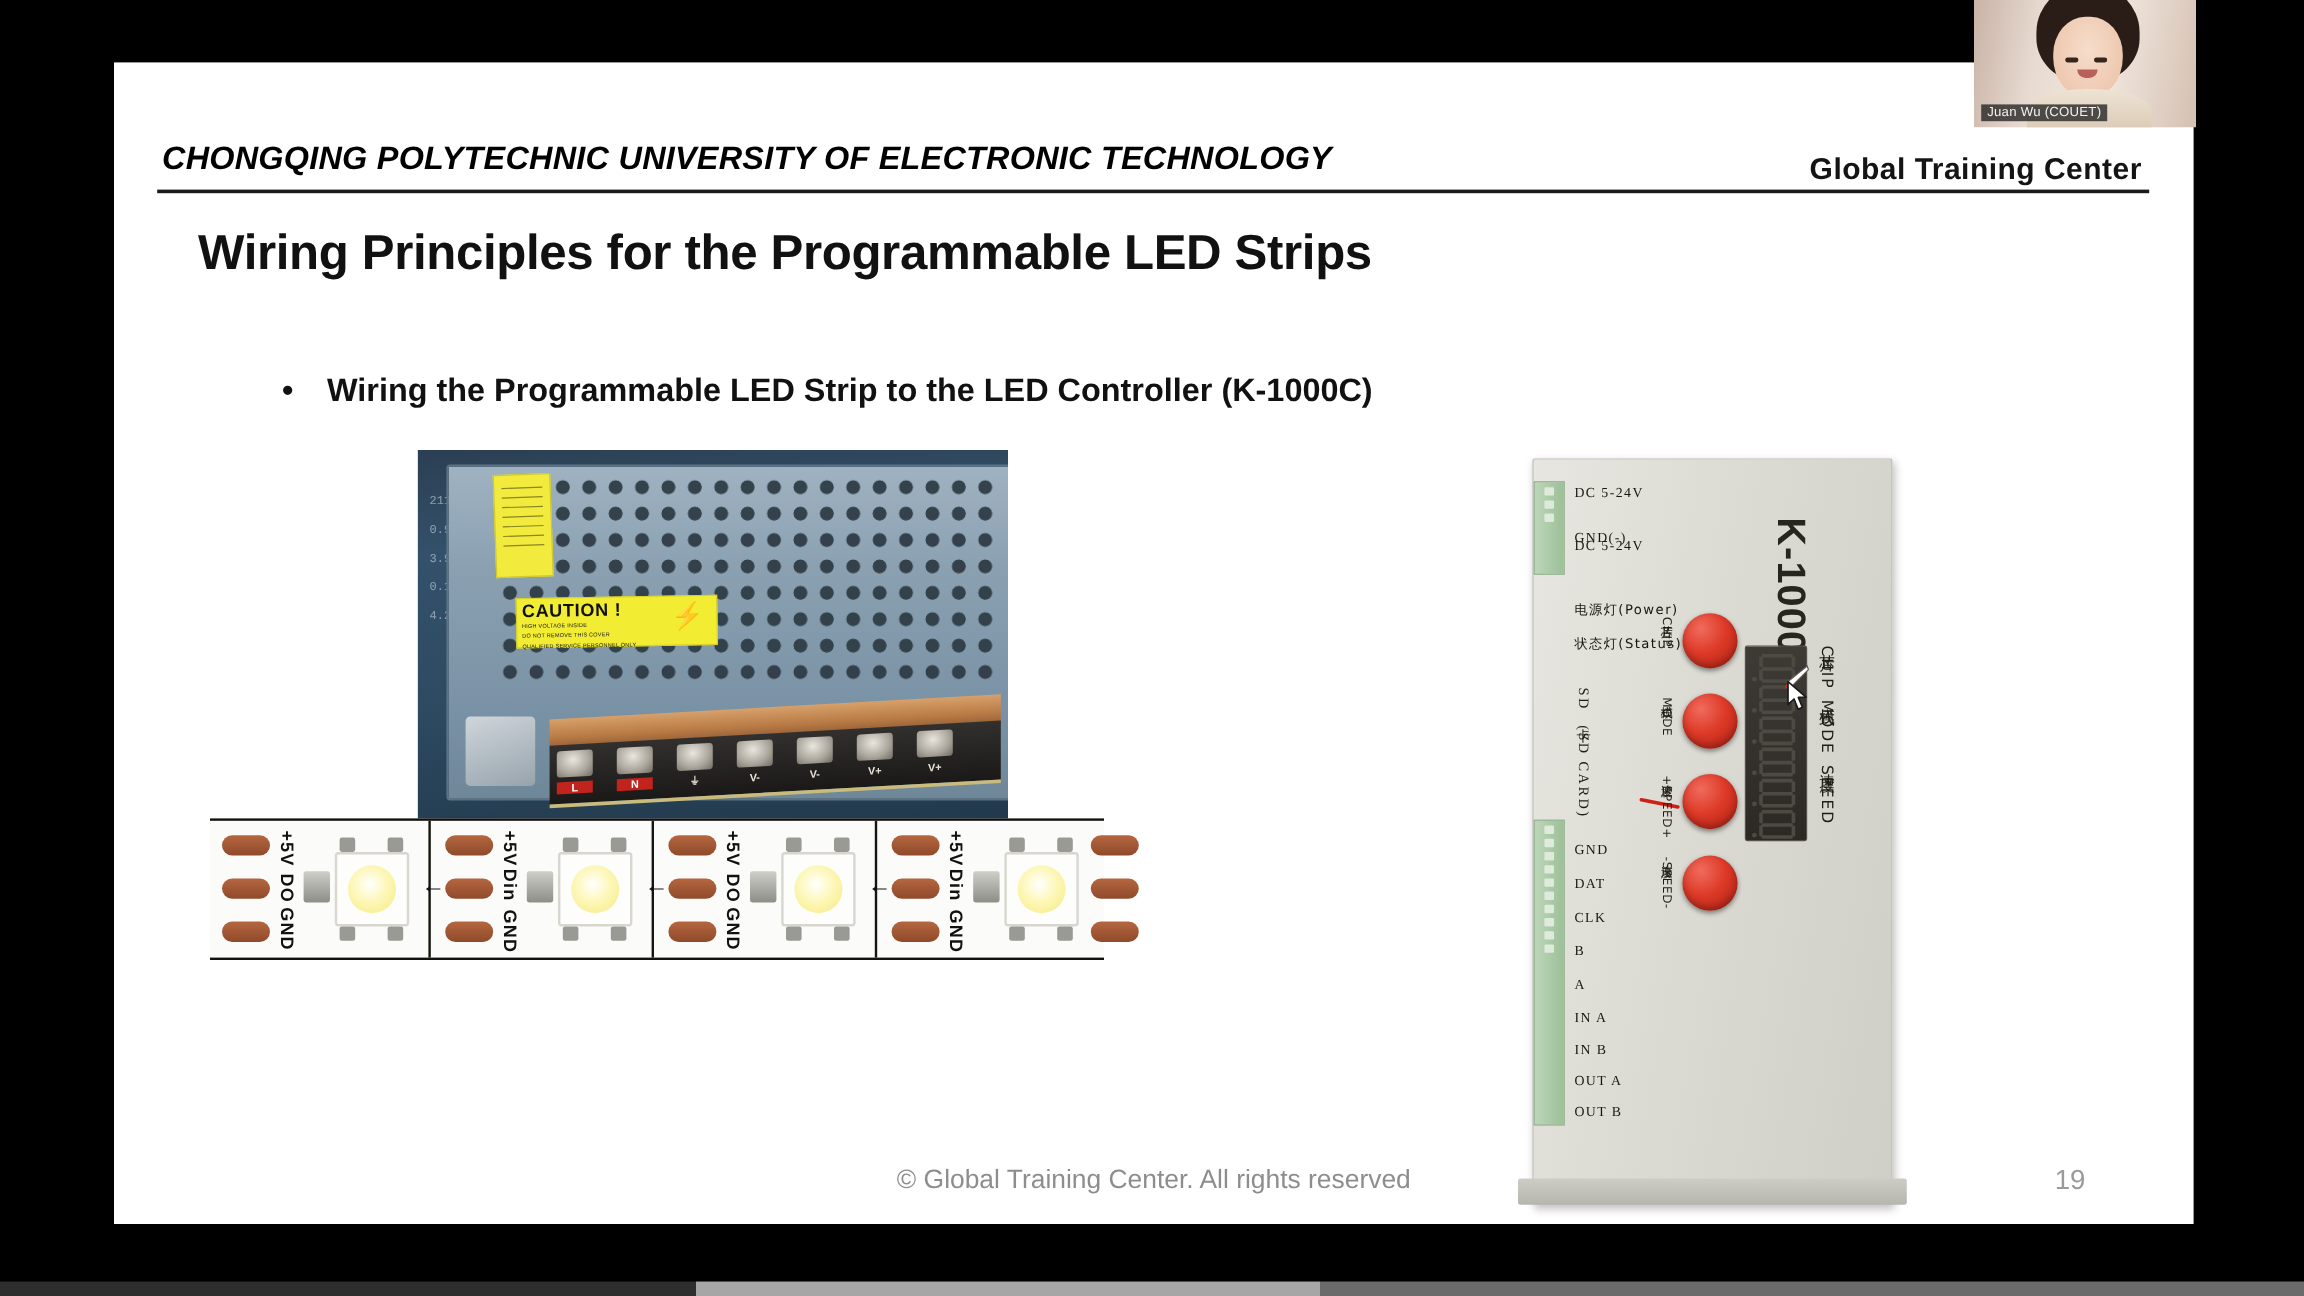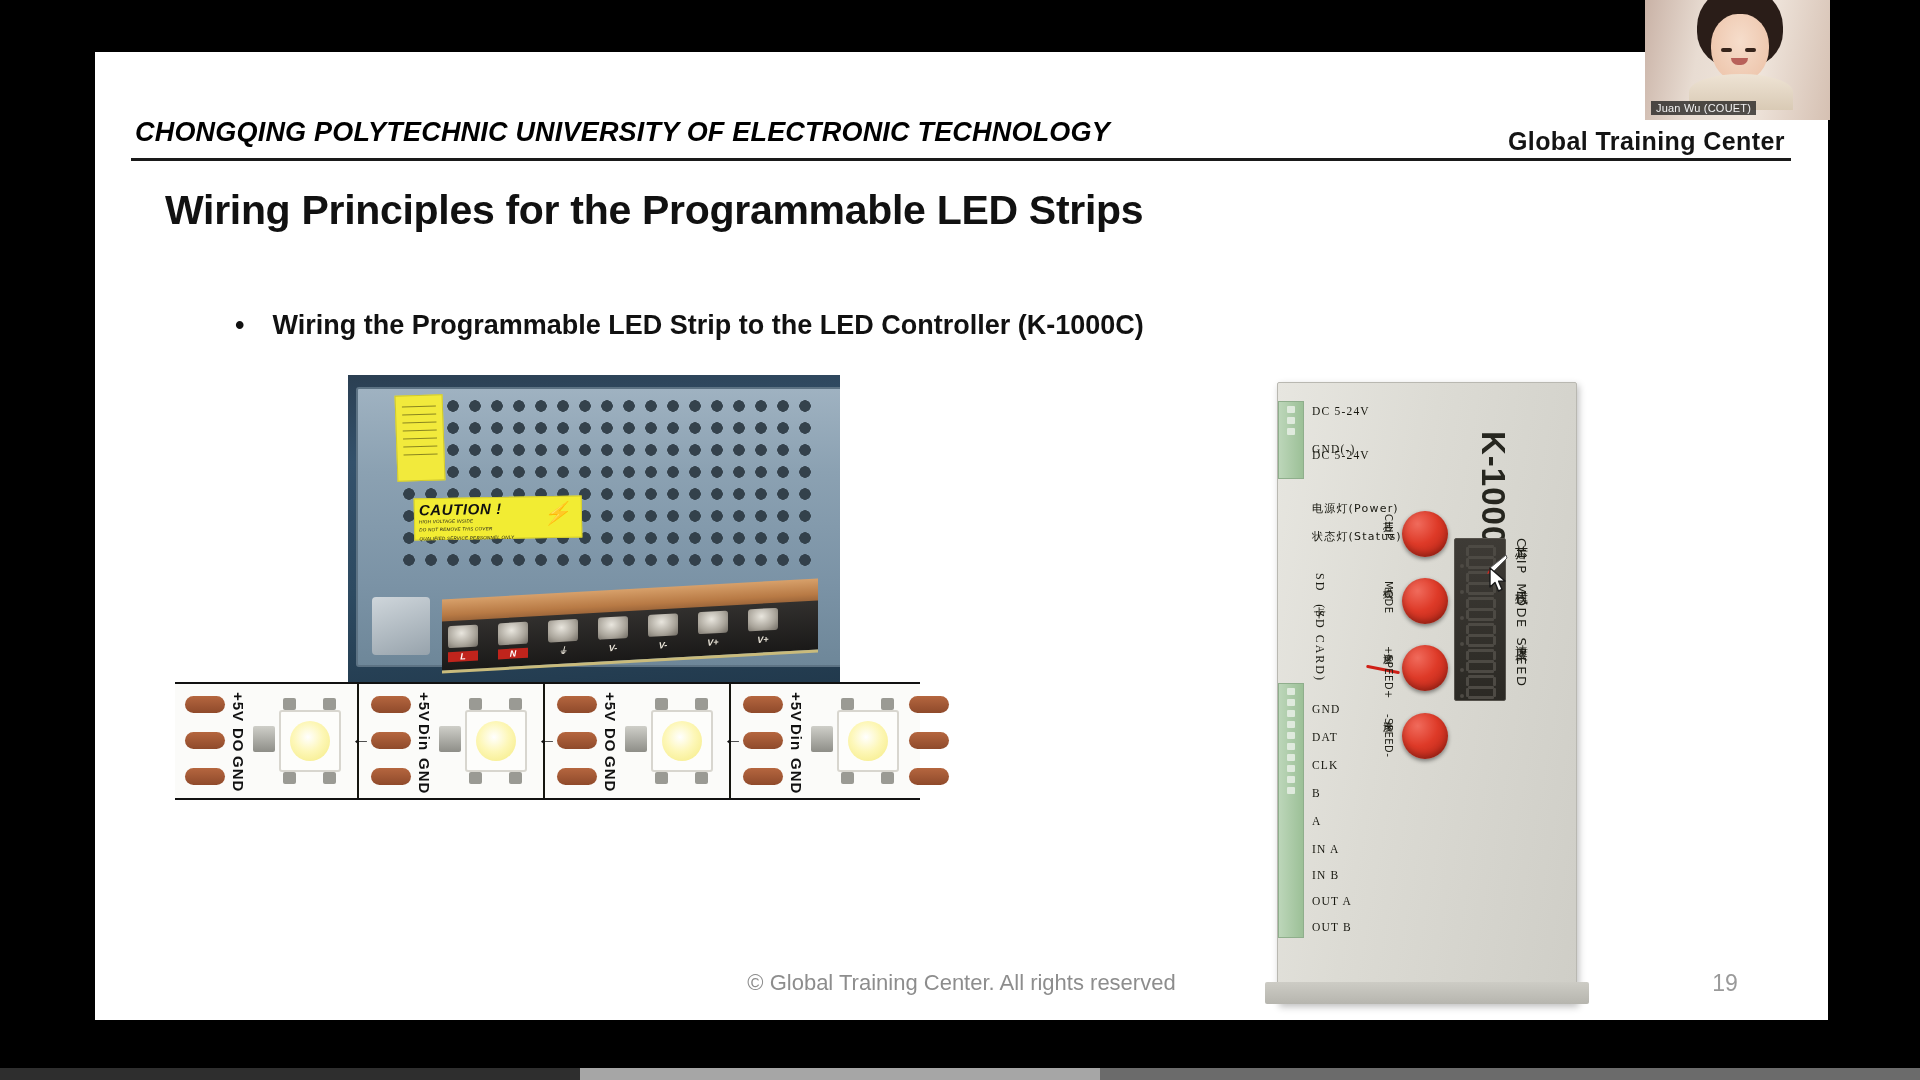--- a/index.html
+++ b/index.html
@@ -47,23 +47,23 @@
   .pagenum { position:absolute; left:1590px; top:918px; width:80px; text-align:center;
              font-size:23px; color:#9a9a9a; }
 
   
   .psu { position:absolute; left:253px; top:323px; width:492px; height:356px;
          overflow:hidden; }
   .psu-bg { position:absolute; inset:0;
             background:linear-gradient(175deg,#2b3f52 0%,#33516b 22%,#2d4a61 55%,#1d3345 100%); }
   .psu-bgtext { position:absolute; color:#d8e4ee; font-size:10px; opacity:.55;
                 font-family:"Liberation Mono", monospace; white-space:nowrap; }
-  .psu-body { position:absolute; left:8px; top:12px; width:552px; height:280px;
+  .psu-body { position:absolute; left:24px; top:12px; width:552px; height:280px;
               background:linear-gradient(180deg,#9fb2c1 0%,#8ba1b2 30%,#7b93a6 70%,#6e8799 100%);
-              border:2px solid #5d7384; border-radius:3px;font-style:italic; }
+              border:2px solid #5d7384; border-radius:3px; }
   .perf { position:absolute; left:44px; top:10px; width:412px; height:175px;
           background-image:radial-gradient(circle at 7px 7px, #2f3c46 5.5px, rgba(0,0,0,0) 6px);
           background-size:22px 22px; opacity:.95; }
   .psu-note { position:absolute; left:38px; top:6px; width:48px; height:86px;
               background:#f2ea3c; border:1px solid #cfc82f; transform:rotate(-2deg); }
   .psu-note::after { content:""; position:absolute; left:6px; top:10px; right:6px; height:1px;
               background:#8a8520; box-shadow:0 8px 0 #8a8520,0 16px 0 #8a8520,0 24px 0 #8a8520,
               0 32px 0 #8a8520,0 40px 0 #8a8520,0 48px 0 #8a8520; }
   .caution { position:absolute; left:56px; top:108px; width:168px; height:42px;
              background:#f2ec33; border:1px solid #d6cf2c; transform:rotate(-1deg);
@@ -146,21 +146,21 @@
            font-size:13px; color:#1d1d16; letter-spacing:1.5px;
            font-family:"DejaVu Sans", sans-serif; white-space:nowrap; }
   .redmark { position:absolute; left:88px; top:285px; width:34px; height:3px;
              background:#cf1f16; transform:rotate(11deg); border-radius:2px; }
 
   
   .cursor { position:absolute; left:1488px; top:567px; width:20px; height:26px; }
   .pen { position:absolute; left:1482px; top:554px; width:26px; height:22px; }
 
   
-  .cam { position:absolute; left:1645px; top:0; width:185px; height:120px;
+  .cam { position:absolute; left:1645px; top:0; width:185px; height:106px;
          overflow:hidden;
          background:linear-gradient(150deg,#d9c9bd 0%,#e4d4c8 35%,#cdb6a7 100%); }
   .cam-wall { position:absolute; inset:0;
               background:linear-gradient(100deg,#c9b2a6 0%,#e8dcd2 30%,#f0e6dd 60%,#d5c0b2 100%); }
   .cam-hair { position:absolute; left:52px; top:-14px; width:86px; height:82px;
               background:#2a1d18; border-radius:50% 50% 44% 44%; }
   .cam-face { position:absolute; left:66px; top:14px; width:58px; height:68px;
               background:radial-gradient(ellipse at 50% 40%, #f6ddcb 0%, #eec7ae 75%, #dfb295 100%);
               border-radius:48% 48% 52% 52%; }
   .cam-eye { position:absolute; top:34px; width:11px; height:4px; background:#37241b;

